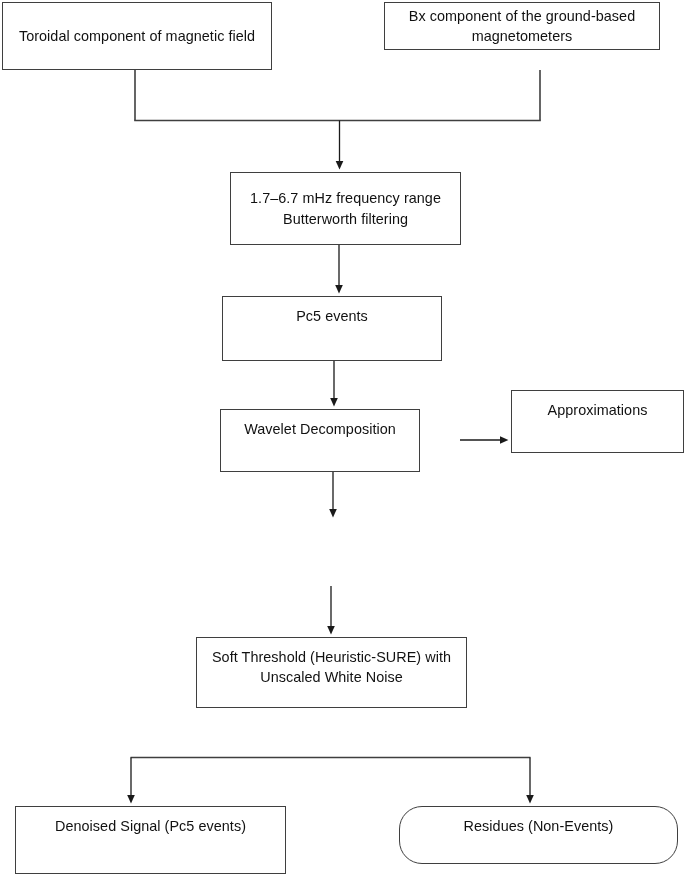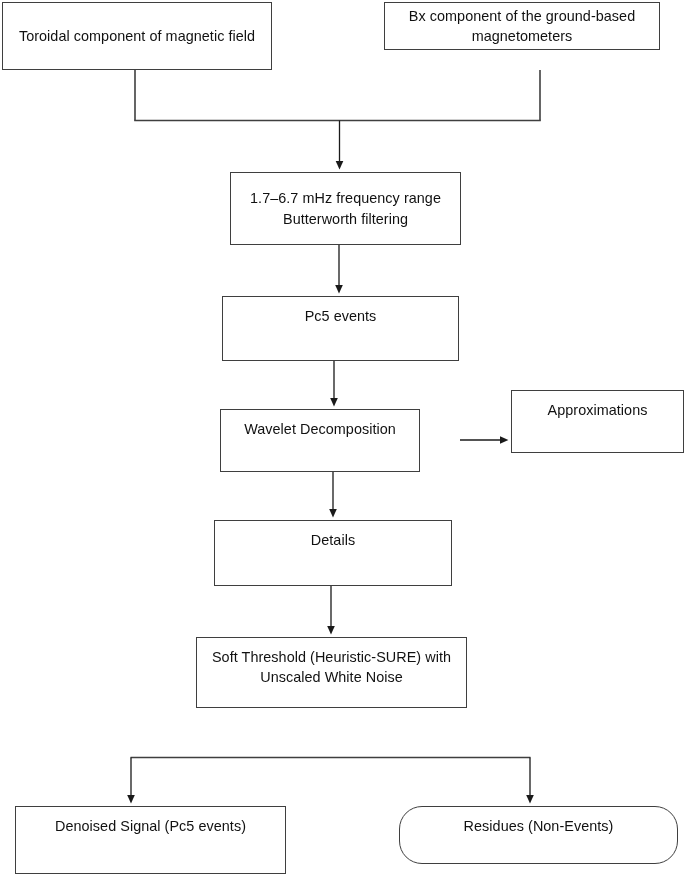--- a/index.html
+++ b/index.html
@@ -42,21 +42,21 @@
     align-items: center;
   }
   .node.pad-top > .node-label {
     padding-top: 9px;
   }
 
   
   #node-toroidal      { left: 2px;   top: 2px;   width: 270px; height: 68px; }
   #node-bx            { left: 384px; top: 2px;   width: 276px; height: 48px; }
   #node-filter        { left: 206px; top: 172px; width: 231px; height: 73px; margin-left: 24px; }
-  #node-pc5           { left: 222px; top: 296px; width: 237px; height: 65px; text-align: center; }
+  #node-pc5           { left: 222px; top: 296px; width: 220px; height: 65px; text-align: center; }
   #node-wavelet       { left: 220px; top: 409px; width: 200px; height: 63px; }
   #node-approx        { left: 511px; top: 390px; width: 173px; height: 63px; }
   #node-details       { left: 214px; top: 520px; width: 238px; height: 66px; }
   #node-threshold     { left: 196px; top: 637px; width: 271px; height: 71px; }
   #node-denoised      { left: 15px;  top: 806px; width: 271px; height: 68px; }
   #node-residues      { left: 399px; top: 806px; width: 279px; height: 58px; border-radius: 23px; }
 
   #edges {
     position: absolute;
     left: 0;
@@ -119,23 +119,20 @@
   </div>
 
   <div class="node pad-top" id="node-wavelet">
     <span class="node-label">Wavelet Decomposition</span>
   </div>
 
   <div class="node pad-top" id="node-approx">
     <span class="node-label">Approximations</span>
   </div>
 
-  <div class="node pad-top" id="node-details">
-    <span class="node-label">Details</span>
-  </div>
 
   <div class="node pad-top" id="node-threshold">
     <span class="node-label">Soft Threshold (Heuristic-SURE) with Unscaled White Noise</span>
   </div>
 
   <div class="node pad-top" id="node-denoised">
     <span class="node-label">Denoised Signal (Pc5 events)</span>
   </div>
 
   <div class="node pad-top" id="node-residues">

